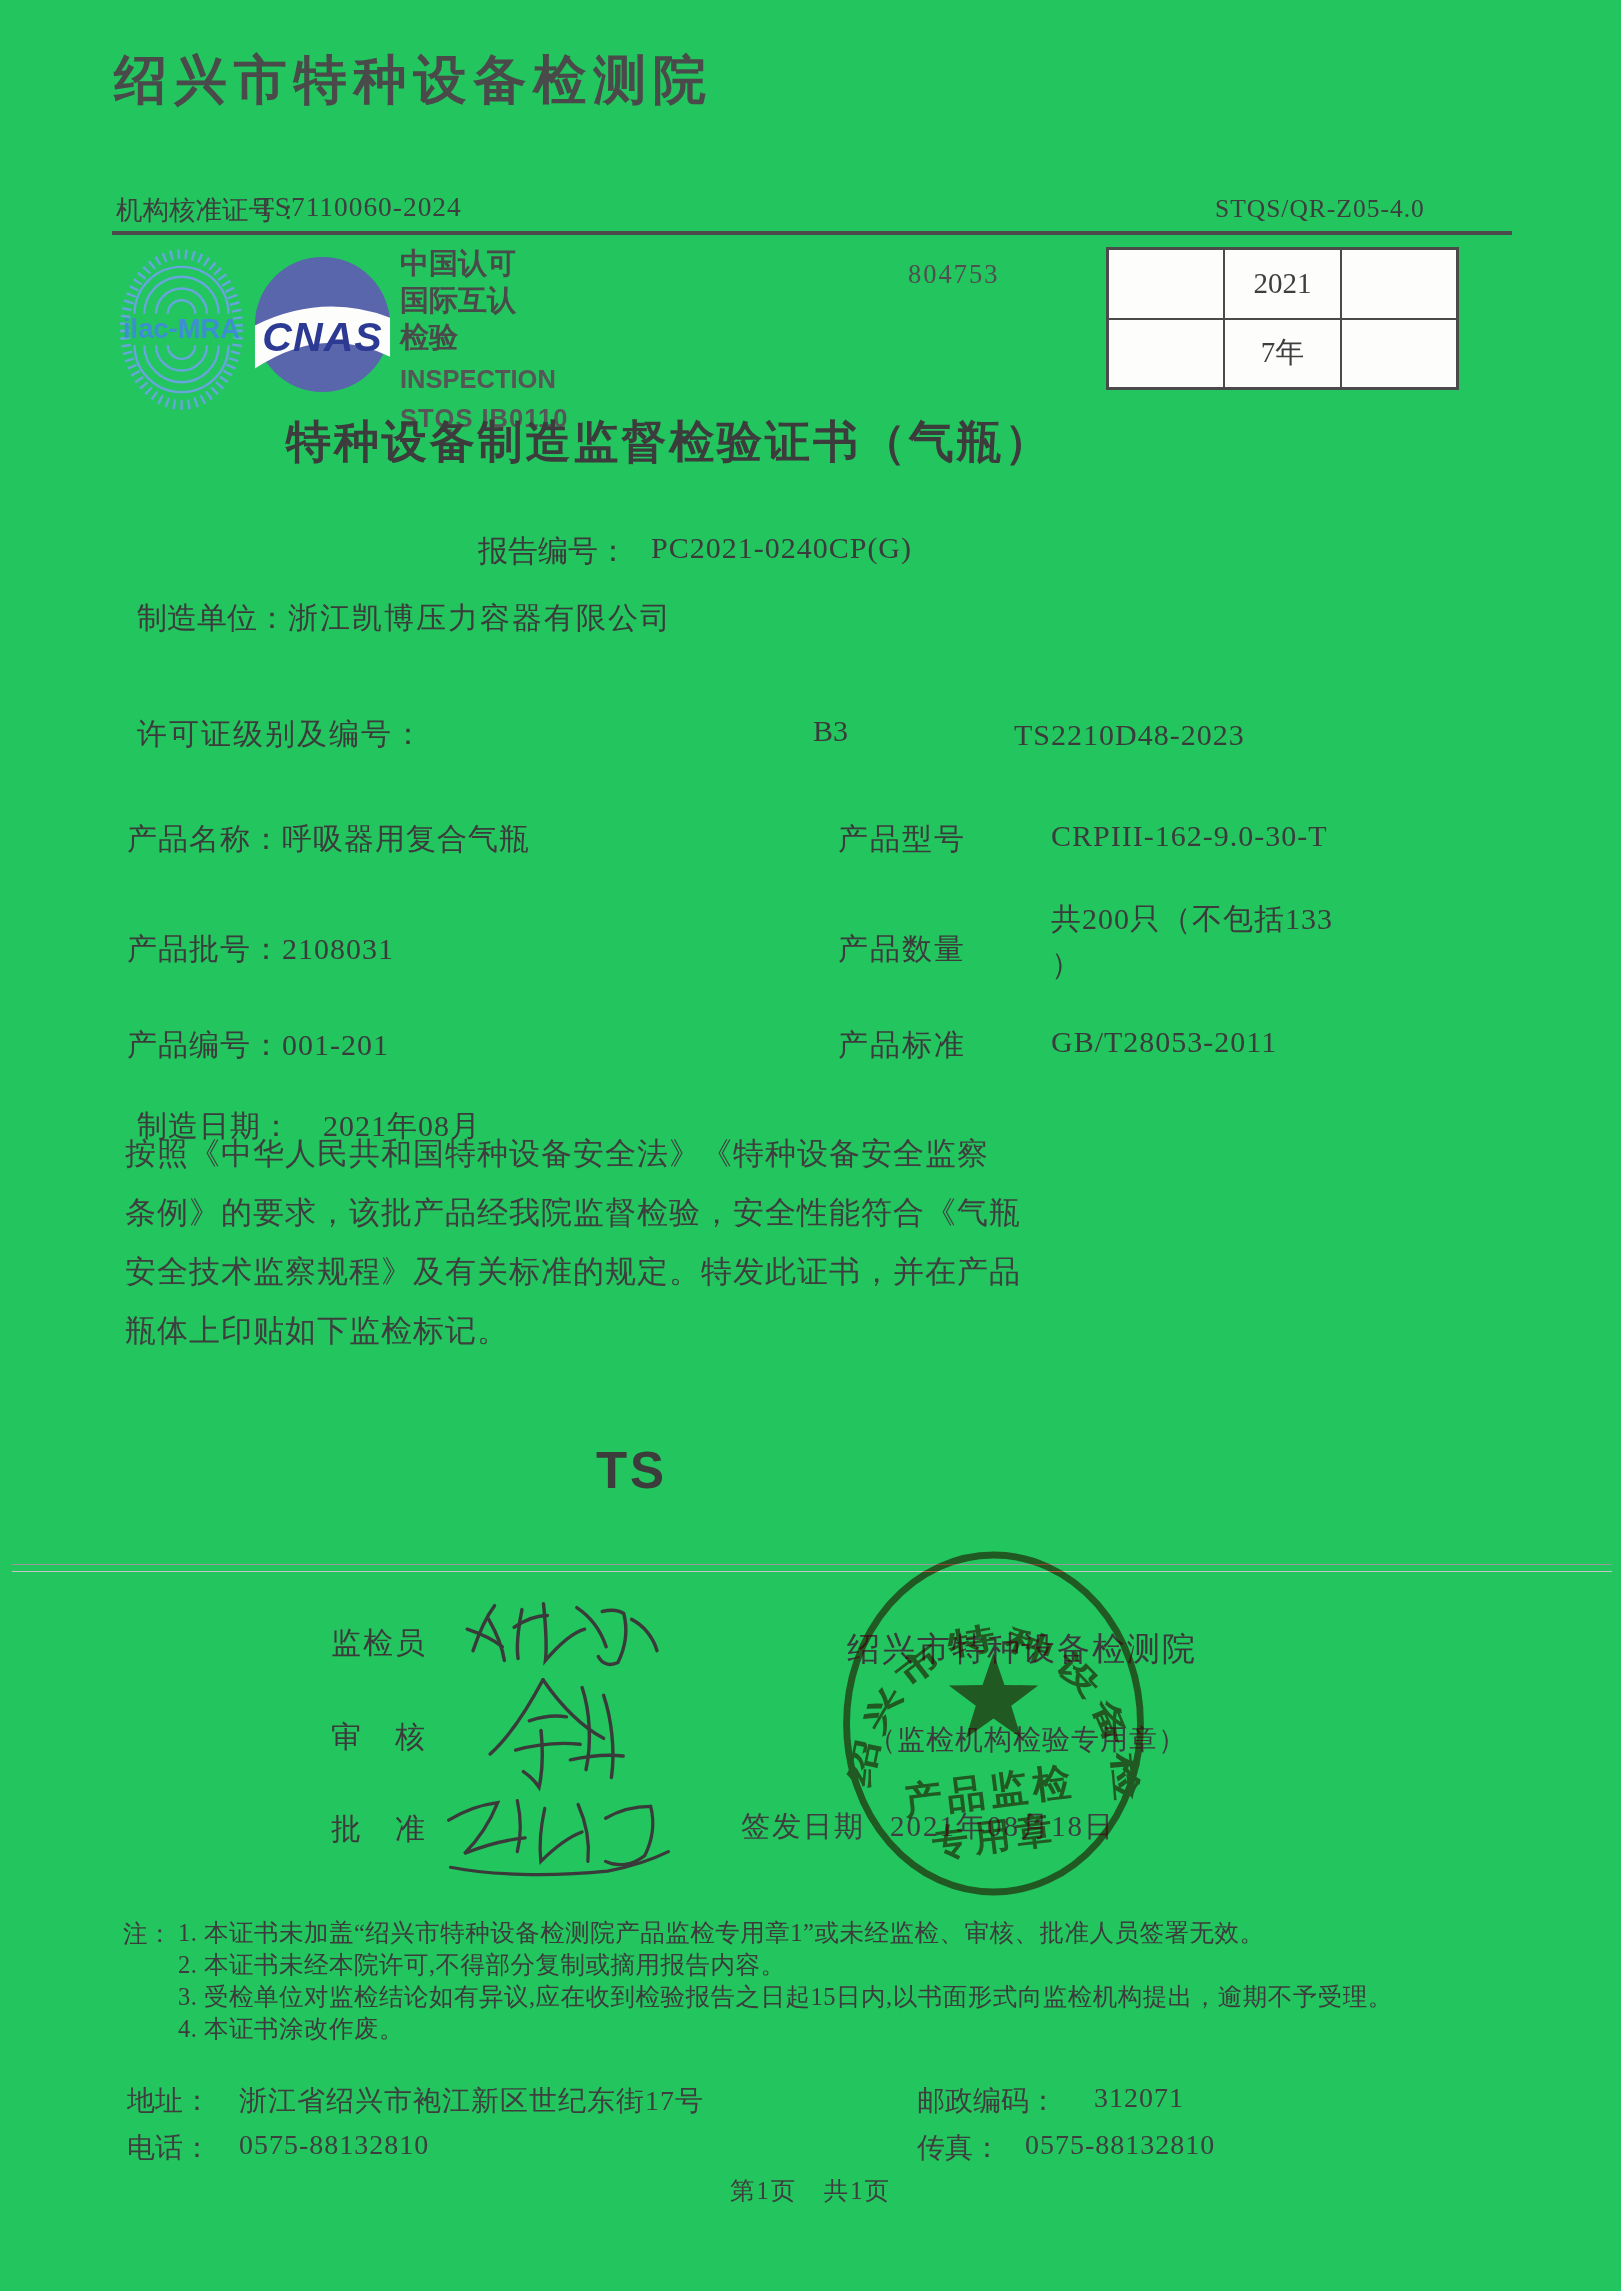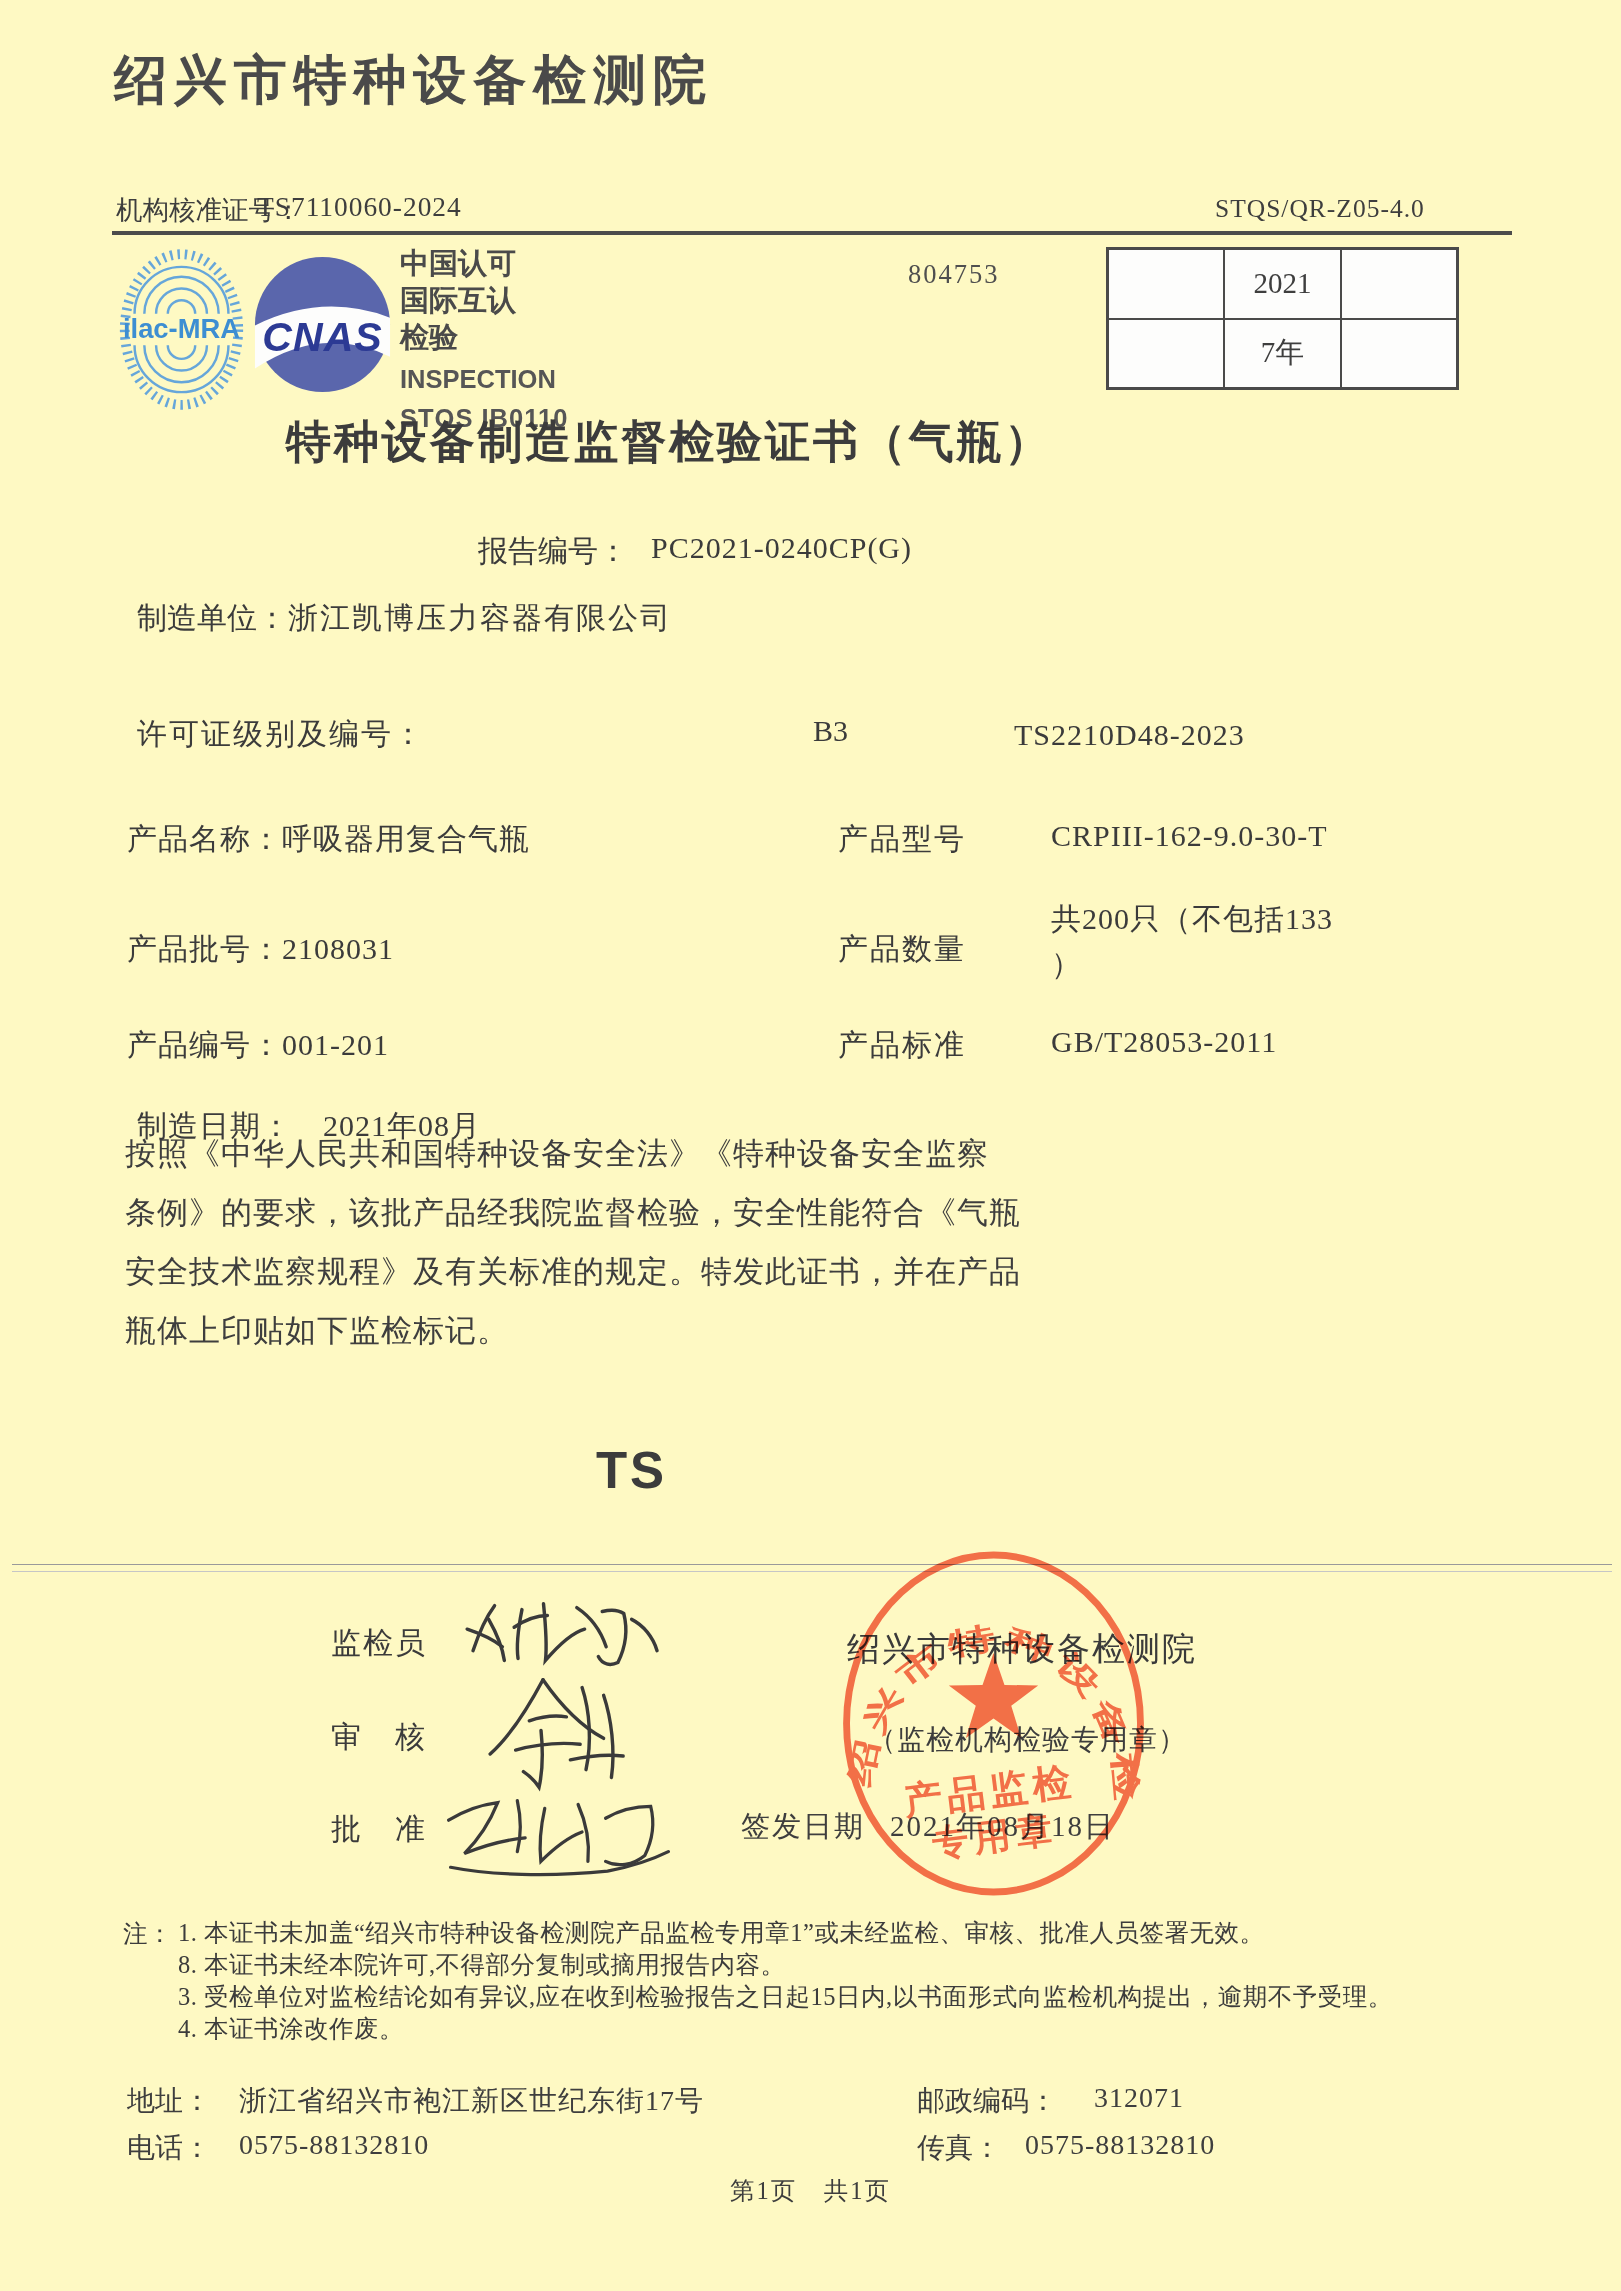--- a/index.html
+++ b/index.html
@@ -1,16 +1,16 @@
 <!DOCTYPE html>
 <html><head>
 <meta charset="utf-8">
 <style>
   html,body{margin:0;padding:0;background:#d8d8d8;}
-  .page{position:relative;width:1621px;height:2292px;margin:0 auto;background:#fef9c3;
+  .page{position:relative;width:1621px;height:2292px;margin:0 auto;background:#22c55e;
         font-family:"Liberation Serif",serif;color:#3e3e3e;overflow:hidden;}
   .t{position:absolute;white-space:nowrap;}
   .pre{white-space:pre-line;}
   .sans{font-family:"Liberation Sans",sans-serif;}
 
   .inst-title{left:114px;top:45px;font-size:53px;font-weight:700;letter-spacing:6.9px;color:#4a4a4a;}
   .approval-label{left:116px;top:192px;font-size:26.5px;}
   .approval-no{left:257px;top:192px;font-size:27.4px;letter-spacing:1px;}
   .doc-code{left:1215px;top:194px;font-size:25.5px;letter-spacing:1px;}
   .rule-thick{position:absolute;left:112px;top:231px;width:1400px;height:3.9px;background:#4c4c4c;}
@@ -224,21 +224,21 @@
     <g transform="rotate(-7 172 285)">
       <text x="172" y="266" text-anchor="middle" font-size="39" font-weight="bold" fill="#f15a40" letter-spacing="5">产品监检</text>
       <text x="172" y="312" text-anchor="middle" font-size="37" font-weight="bold" fill="#f15a40" letter-spacing="6">专用章</text>
     </g>
   </svg>
 
   <div class="notes">
     <span>注：</span>
     <div class="note-items">
       <div>1. 本证书未加盖“绍兴市特种设备检测院产品监检专用章1”或未经监检、审核、批准人员签署无效。</div>
-      <div>8. 本证书未经本院许可,不得部分复制或摘用报告内容。</div>
+      <div>2. 本证书未经本院许可,不得部分复制或摘用报告内容。</div>
       <div>3. 受检单位对监检结论如有异议,应在收到检验报告之日起15日内,以书面形式向监检机构提出，逾期不予受理。</div>
       <div>4. 本证书涂改作废。</div>
     </div>
   </div>
 
   <div class="t addr-label">地址：</div>
   <div class="t addr-value">浙江省绍兴市袍江新区世纪东街17号</div>
   <div class="t post-label">邮政编码：</div>
   <div class="t post-value">312071</div>
   <div class="t phone-label">电话：</div>

